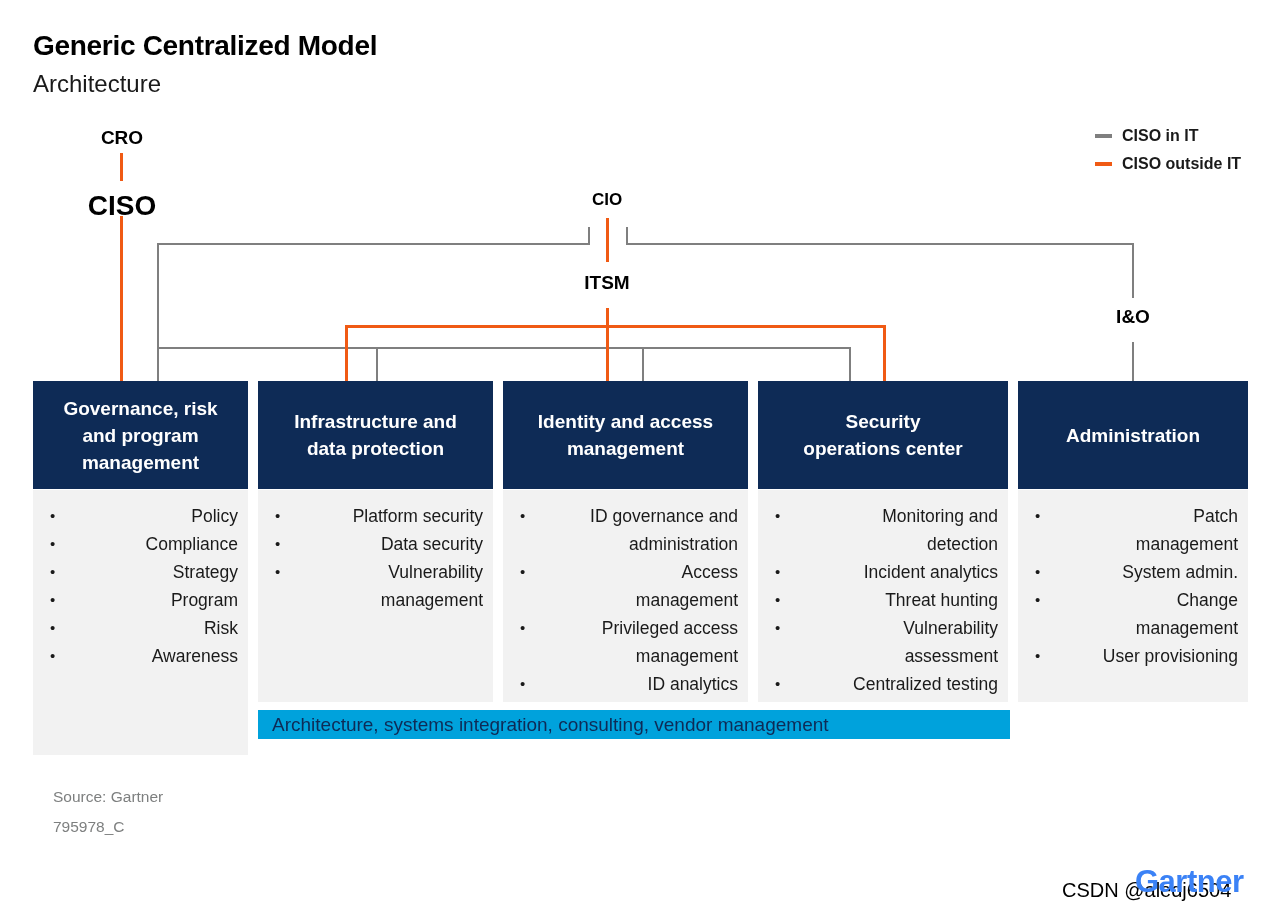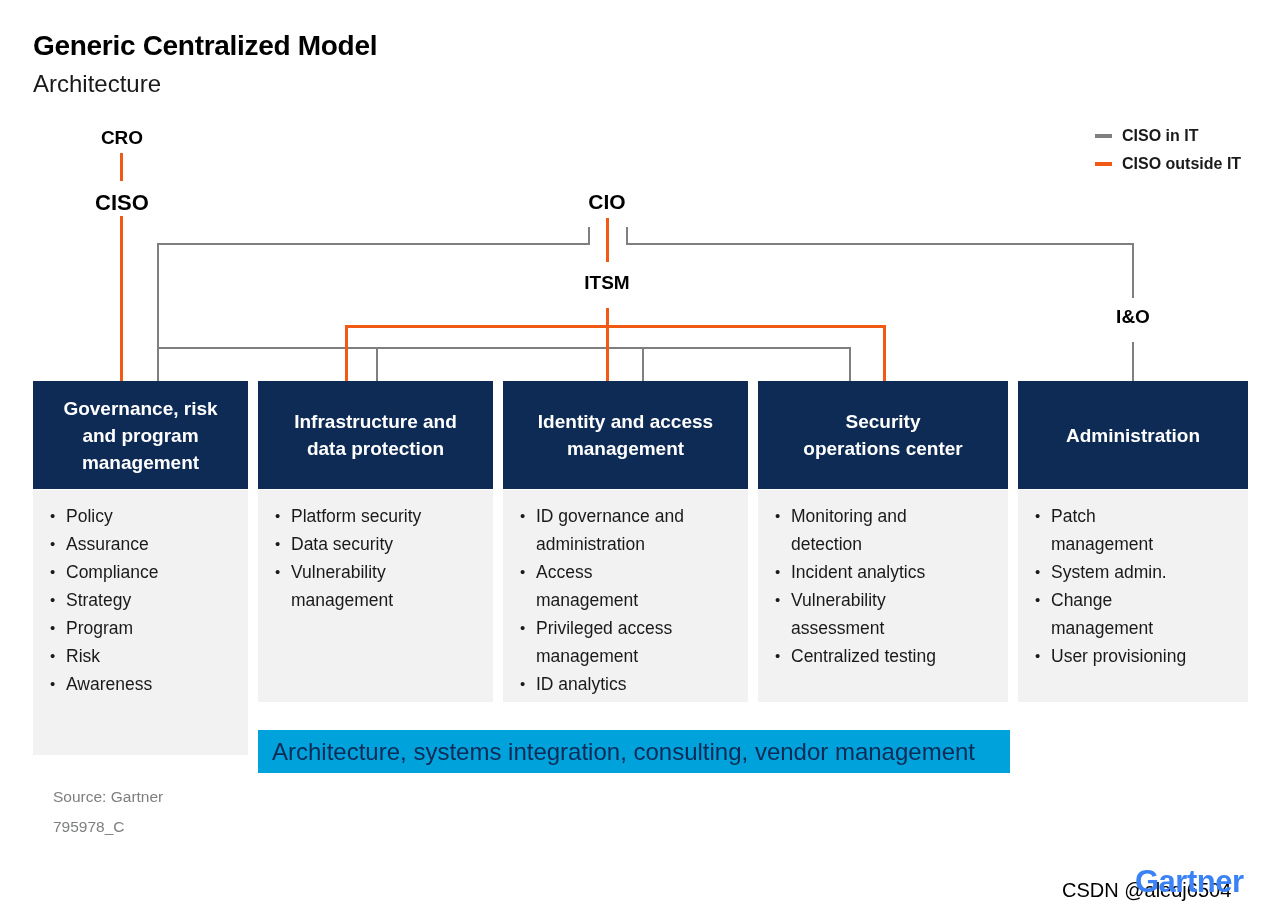--- a/index.html
+++ b/index.html
@@ -11,40 +11,40 @@
 
   .legend { position:absolute; left:1095px; top:122px; }
   .legend-row { display:flex; align-items:center; height:28px; }
   .swatch { display:inline-block; width:17px; height:4px; margin-right:10px; }
   .swatch.gray { background:#7f7f7f; }
   .swatch.orange { background:#f05a14; }
   .legend-label { font-size:16px; color:#1a1a1a; white-space:nowrap;font-weight:bold; }
 
   .node { position:absolute; width:120px; text-align:center; font-weight:bold; color:#000; }
   .node-cro  { left:62px;  top:127px; font-size:19px; }
-  .node-ciso { left:62px;  top:190px; font-size:22px;text-align:center; }
-  .node-cio  { left:547px; top:190px; font-size:21px; }
+  .node-ciso { left:62px;  top:190px; font-size:28px;text-align:center; }
+  .node-cio  { left:547px; top:190px; font-size:17px; }
   .node-itsm { left:547px; top:272px; font-size:19px; }
   .node-io   { left:1073px;top:306px; font-size:19px; }
 
   .line { position:absolute; }
   .line.gray { background:#7f7f7f; }
   .line.orange { background:#f05a14; }
 
   .col-head { position:absolute; top:381px; height:108px; background:#0e2b56; color:#ffffff;
               display:flex; align-items:center; justify-content:center; text-align:center;
               font-weight:bold; font-size:19px; line-height:27px; white-space:pre-line; }
-  .col-panel { position:absolute; top:490px; background:#f2f2f2; padding:12px 10px 0 16px; }
+  .col-panel { position:absolute; top:490px; background:#f2f2f2; padding:12px 10px 0 16px;text-align:right; }
   .col-panel ul { list-style:none; }
   .col-panel li { position:relative; padding-left:17px; font-size:17.5px; line-height:28px;
                   color:#1a1a1a; white-space:pre-line; }
   .col-panel li::before { content:"•"; position:absolute; left:1px; top:0; font-size:15px; color:#1a1a1a; }
 
-  .banner { position:absolute; left:258px; top:710px; width:752px; height:43px; background:#00a2dc;
-            color:#0e2b56; font-size:24px; display:flex; align-items:center; padding-left:14px;margin-top:20px; }
+  .banner { position:absolute; left:258px; top:710px; width:752px; height:29px; background:#00a2dc;
+            color:#0e2b56; font-size:19px; display:flex; align-items:center; padding-left:14px; }
 
   .source-line { position:absolute; left:33px; font-size:15.5px; color:#7d7f7f;margin-left:20px; }
   .source-1 { top:788px; }
   .source-2 { top:818px; }
 
   .watermark { position:absolute; left:1062px; top:879px; font-size:20px; color:#000000; z-index:1; white-space:nowrap; }
   .logo { position:absolute; left:1135px; top:864px; font-size:31px; font-weight:bold; color:#3b82f6;
           letter-spacing:-0.5px; z-index:2; }
 </style>
 </head>
@@ -91,21 +91,20 @@
   <div class="line orange" style="left:345px;top:325px;width:541px;height:3px"></div>
   <div class="line orange" style="left:345px;top:325px;width:3px;height:56px"></div>
   <div class="line orange" style="left:883px;top:325px;width:3px;height:56px"></div>
 
   <div class="col-head" style="left:33px;width:215px">Governance, risk
 and program
 management</div>
   <div class="col-panel" style="left:33px;width:215px;height:265px">
     <ul>
       <li>Policy</li>
-      <li>Assurance</li>
       <li>Compliance</li>
       <li>Strategy</li>
       <li>Program</li>
       <li>Risk</li>
       <li>Awareness</li>
     </ul>
   </div>
 
   <div class="col-head" style="left:258px;width:235px">Infrastructure and
 data protection</div>
@@ -132,20 +131,21 @@
     </ul>
   </div>
 
   <div class="col-head" style="left:758px;width:250px">Security
 operations center</div>
   <div class="col-panel" style="left:758px;width:250px;height:212px">
     <ul>
       <li>Monitoring and
 detection</li>
       <li>Incident analytics</li>
+      <li>Threat hunting</li>
       <li>Vulnerability
 assessment</li>
       <li>Centralized testing</li>
     </ul>
   </div>
 
   <div class="col-head" style="left:1018px;width:230px">Administration</div>
   <div class="col-panel" style="left:1018px;width:230px;height:212px">
     <ul>
       <li>Patch

